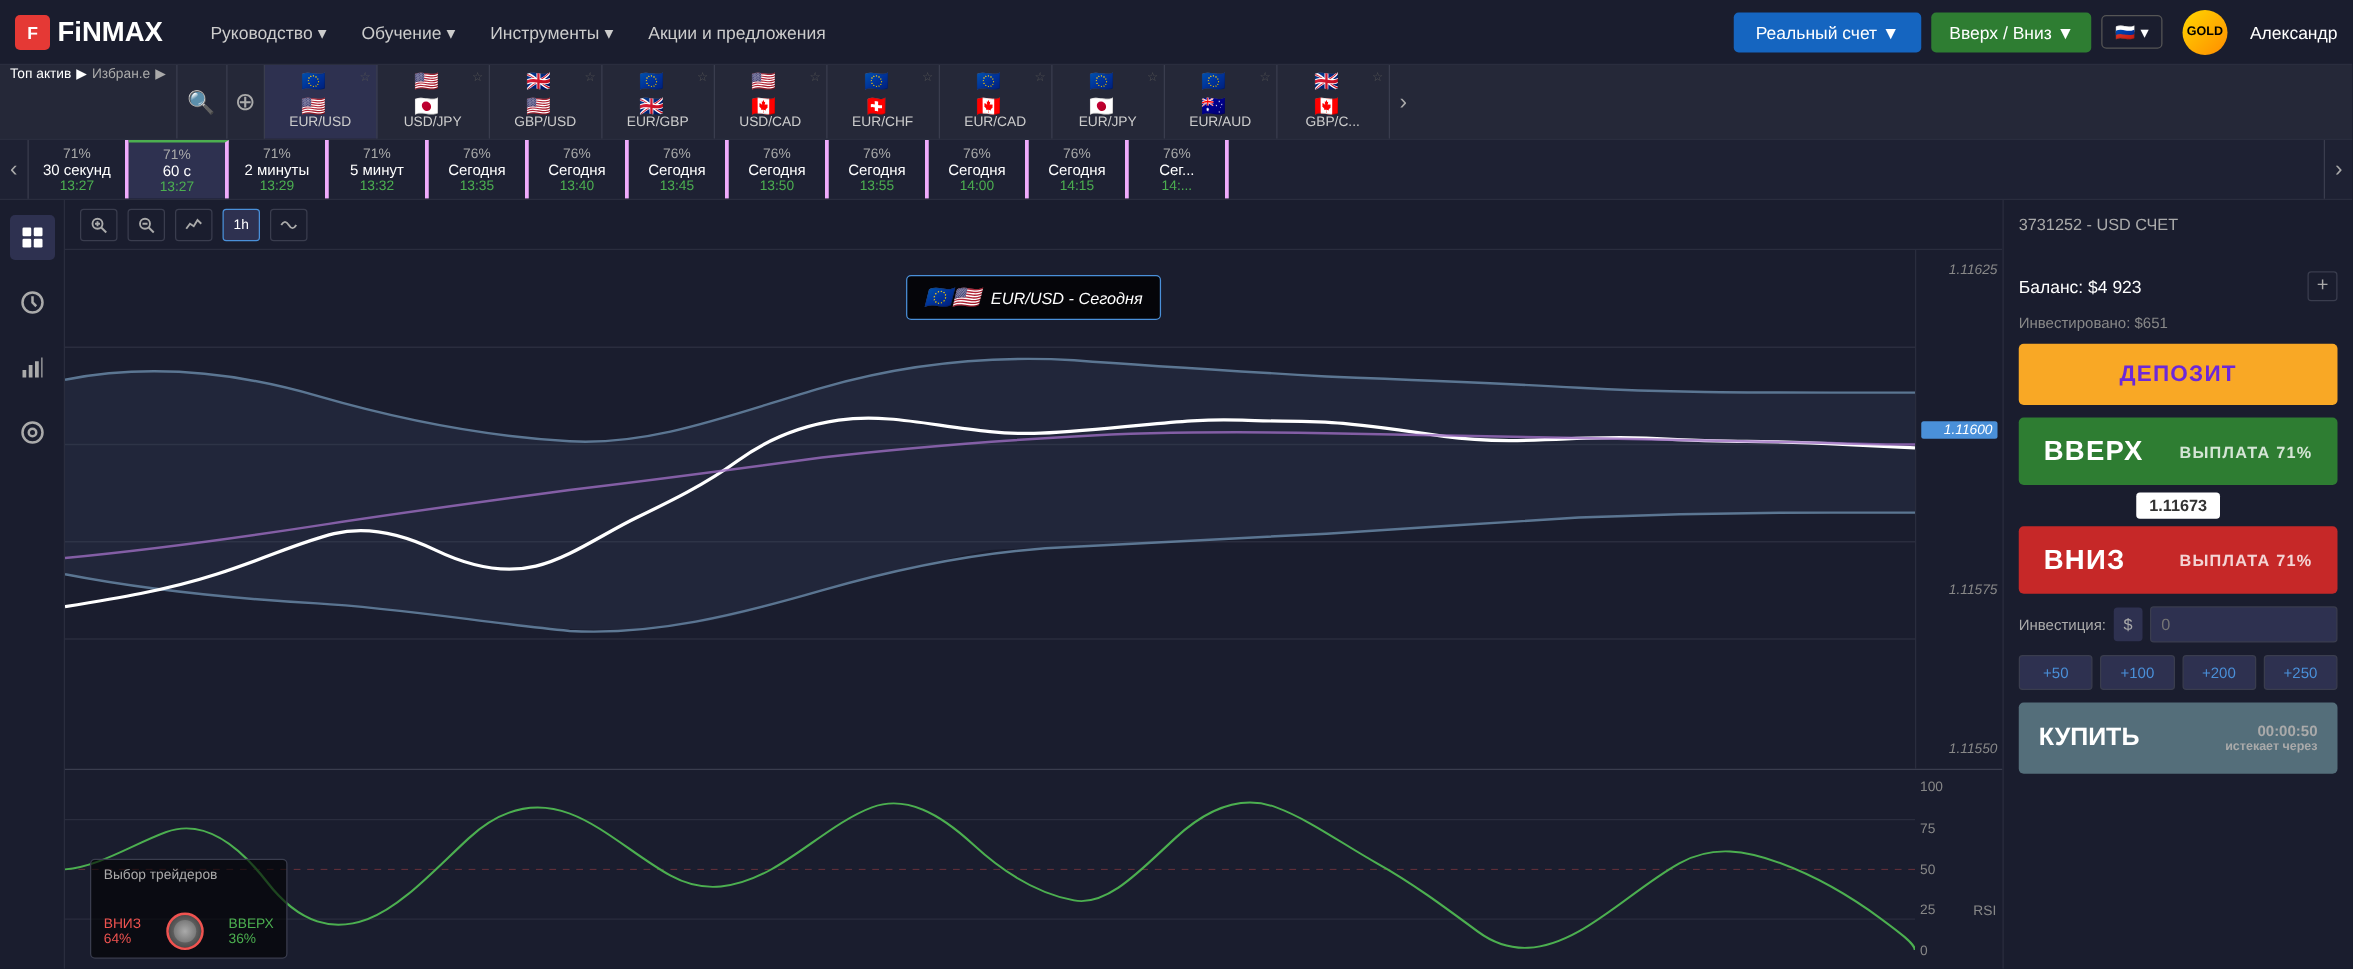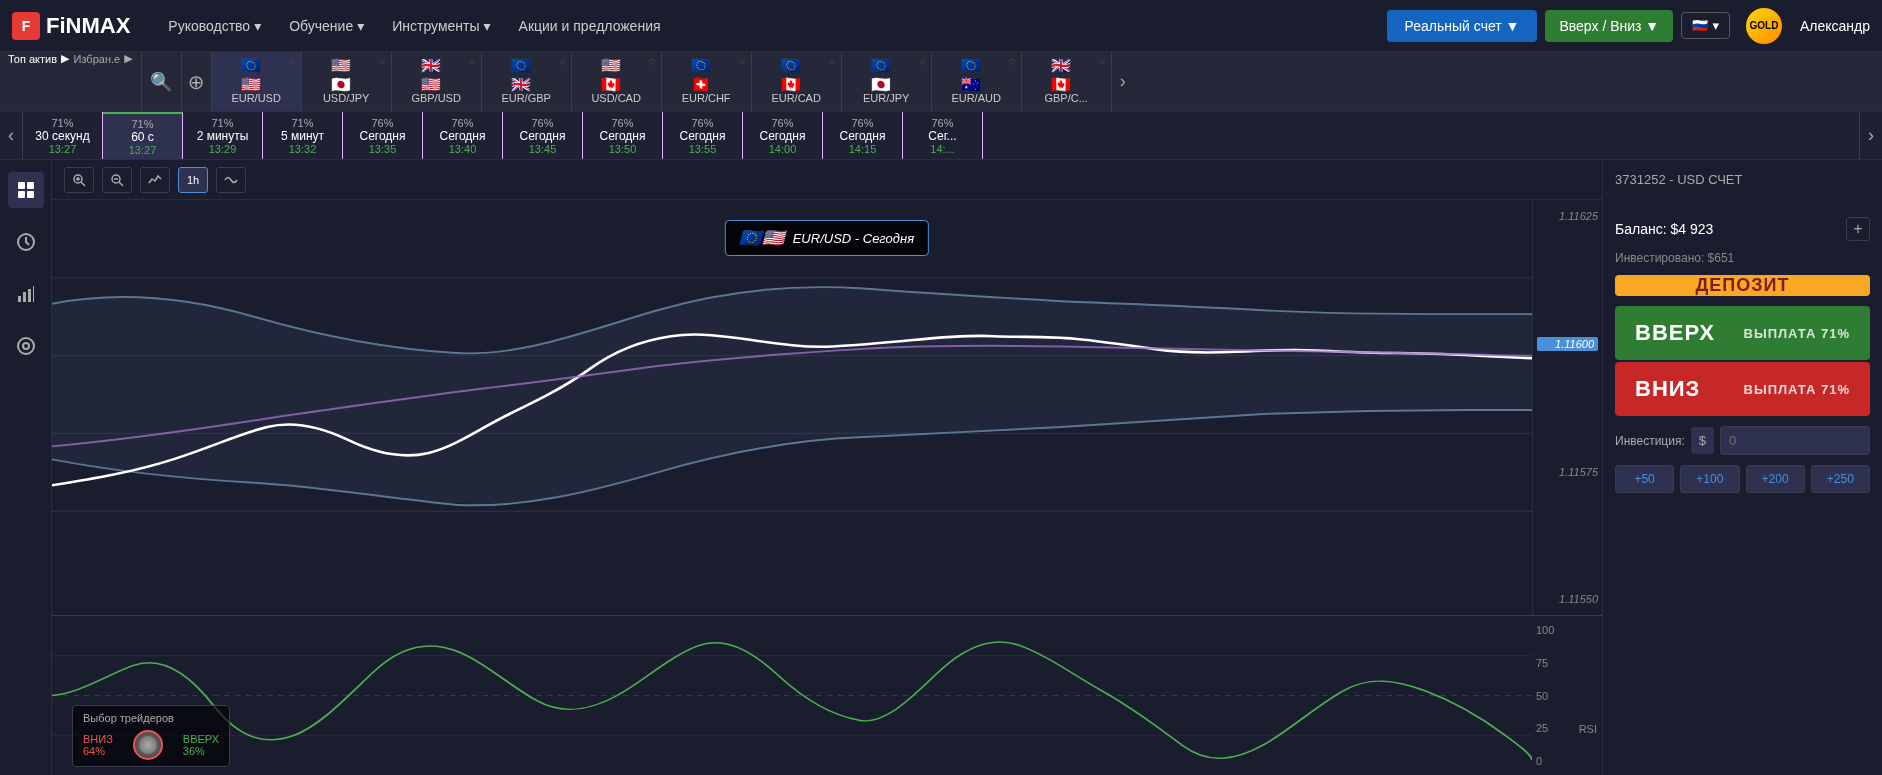--- a/index.html
+++ b/index.html
@@ -144,21 +144,21 @@
       background: transparent; border: none; color: #aaa;
       font-size: 18px; cursor: pointer; padding: 0 8px; height: 48px;
       border-right: 1px solid #3a3d4e;
     }
     .time-items {
       display: flex; align-items: center; height: 100%; overflow: hidden; flex: 1;
     }
     .time-item {
       display: flex; flex-direction: column; align-items: center; justify-content: center;
       padding: 2px 10px;
-      border-right: 1px solid #f0abfc;
+      border-right: 3px solid #f0abfc;
       cursor: pointer; height: 100%; min-width: 80px; text-align: right;
     }
     .time-item.active { background: #2e3150; border-top: 2px solid #4caf50; }
     .time-pct { font-size: 11px; color: #aaa; }
     .time-label { font-size: 12px; color: #fff; }
     .time-value { font-size: 11px; color: #4caf50; }
     .time-nav-right {
       background: transparent; border: none; color: #aaa;
       font-size: 18px; cursor: pointer; padding: 0 8px; height: 48px;
       border-left: 1px solid #3a3d4e;
@@ -261,21 +261,21 @@
     }
     .traders-overlay {
       position: absolute; bottom: 8px; left: 20px;
       background: rgba(0,0,0,0.6);
       border: 1px solid #3a3d4e;
       padding: 6px 10px;
       border-radius: 4px;
       font-size: 11px;
       display: flex; flex-direction: column; gap: 4px;
     }
-    .traders-title { color: #aaa; margin-bottom: 2px; font-size: 11px; }
+    .traders-title { color: #aaa; margin-bottom: 20px; font-size: 11px; }
     .traders-row { display: flex; align-items: center; gap: 20px; }
     .traders-down { color: #ef5350; }
     .traders-up { color: #4caf50; }
     .traders-circle {
       width: 30px; height: 30px; border-radius: 50%;
       background: radial-gradient(circle, #888 0%, #555 60%, #333 100%);
       border: 2px solid #ef5350;
       display: flex; align-items: center; justify-content: center;
     }
 
@@ -295,22 +295,22 @@
     .balance-label { font-size: 14px; color: #fff; }
     .balance-add {
       background: transparent; border: 1px solid #3a3d4e;
       color: #aaa; width: 24px; height: 24px;
       border-radius: 3px; cursor: pointer; font-size: 16px;
       display: flex; align-items: center; justify-content: center;
     }
     .invest-label { font-size: 12px; color: #888; }
     .deposit-btn {
       background: #f9a825;
-      border: none; color: #7f1d1d;
-      width: 100%; 
+      border: none; color: #6d28d9;
+      width: 100%; padding: 14px;
       font-size: 18px; font-weight: bold;
       border-radius: 4px; cursor: pointer;
       letter-spacing: 1px;
     }
     .up-btn {
       background: #2e7d32;
       border: none; color: #fff;
       width: 100%; padding: 14px 20px;
       font-size: 22px; font-weight: bold;
       border-radius: 4px; cursor: pointer;
@@ -707,34 +707,44 @@
     </div>
     <div class="invest-label">Инвестировано: $651</div>
 
     <button class="deposit-btn">ДЕПОЗИТ</button>
 
     <div style="display:flex;flex-direction:column;gap:2px;">
       <button class="up-btn">
         <span>ВВЕРХ</span>
         <span class="payout-label">ВЫПЛАТА 71%</span>
       </button>
+      <div style="text-align:center;margin:2px 0;">
+        <span class="price-badge">1.11673</span>
+      </div>
       <button class="down-btn">
         <span>ВНИЗ</span>
         <span class="payout-label">ВЫПЛАТА 71%</span>
       </button>
     </div>
 
     <div class="invest-row">
       <label>Инвестиция:</label>
       <span class="dollar-sign">$</span>
       <input class="invest-input" type="text" placeholder="0" style="">
     </div>
 
     <div class="quick-btns">
       <button class="quick-btn">+50</button>
       <button class="quick-btn">+100</button>
       <button class="quick-btn">+200</button>
       <button class="quick-btn">+250</button>
     </div>
 
+    <button class="buy-btn">
+      <span>КУПИТЬ</span>
+      <div style="text-align:right;">
+        <div class="buy-timer">00:00:50</div>
+        <div class="buy-sub">истекает через</div>
+      </div>
+    </button>
   </div>
 
 </div>
 
 </body></html>

